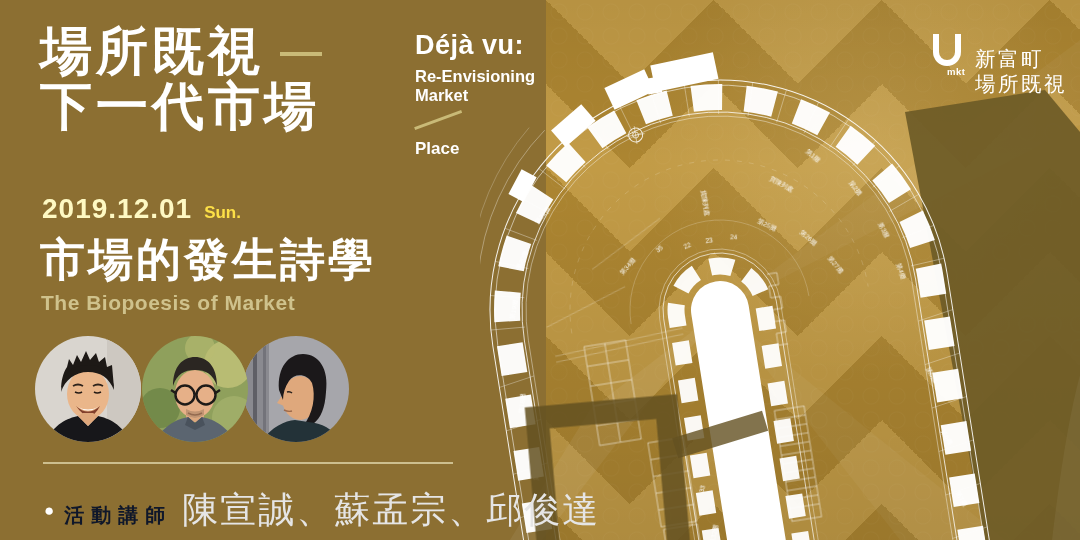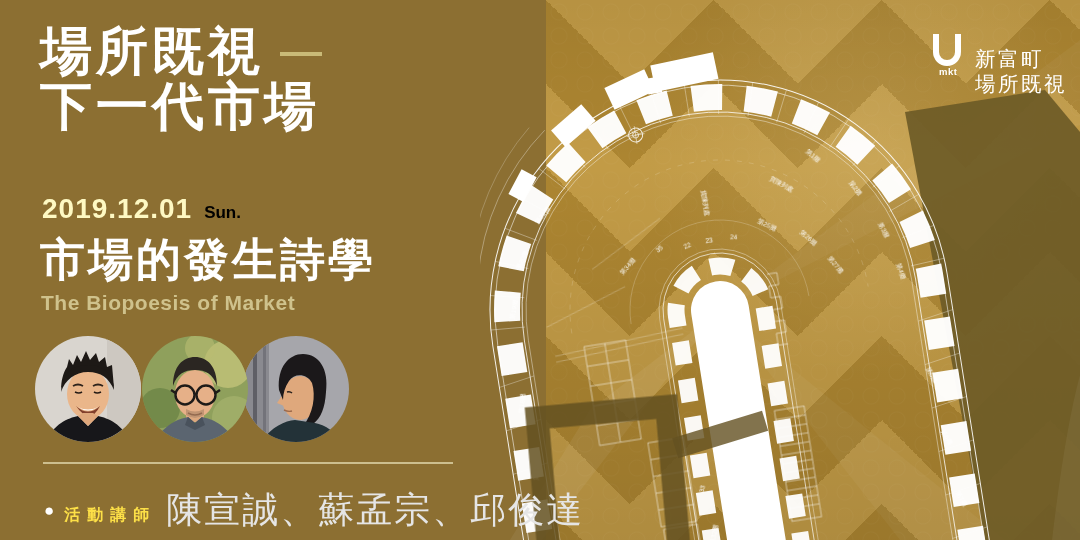--- a/index.html
+++ b/index.html
@@ -31,41 +31,41 @@
   .theme{position:absolute;left:415px;top:30px;color:#fff;}
   .theme .h{font-size:27px;font-weight:bold;letter-spacing:.5px;}
   .theme .s{font-size:16.5px;font-weight:bold;line-height:1.15;margin-top:6px;}
   .theme-slash{width:50px;height:2.5px;background:#c9ba77;transform:rotate(-20deg);
     transform-origin:left bottom;margin:22px 0 10px 0;}
   .theme .p{font-size:17px;font-weight:bold;}
   .logo{position:absolute;left:933px;top:30px;display:flex;color:#fff;}
   .logo-u{position:relative;width:28px;height:36px;margin-top:4px;}
   .logo-u .u{position:absolute;left:0;top:0;width:16px;height:26px;
     border:6px solid #fff;border-top:none;border-radius:0 0 14px 14px;}
-  .logo-u .mkt{position:absolute;left:6px;top:32px;font-size:9.5px;font-weight:bold;letter-spacing:.5px;}
+  .logo-u .mkt{position:absolute;left:14px;top:32px;font-size:9.5px;font-weight:bold;letter-spacing:.5px;}
   .logo-name{margin-left:14px;font-size:20.5px;letter-spacing:2.5px;line-height:1.22;margin-top:16px;}
   .dateline{position:absolute;left:42px;top:193px;display:flex;align-items:baseline;}
   .dateline .d{font-size:28px;font-weight:bold;color:#fef9c3;letter-spacing:1px;}
-  .dateline .w{font-size:17px;font-weight:bold;color:#000000;margin:0 9px 0 12px;}
+  .dateline .w{font-size:17px;font-weight:bold;color:#fde047;margin:0 9px 0 12px;}
   .dateline .t{font-size:28px;font-weight:bold;color:#fff;letter-spacing:.5px;}
   .ev-title{position:absolute;left:40px;top:230px;font-size:45px;font-weight:bold;color:#fff;letter-spacing:3px;text-align:center;}
   .ev-sub{position:absolute;left:41px;top:291px;font-size:21px;font-weight:bold;color:#cfc28c;letter-spacing:.5px;}
   
   .avatars{position:absolute;left:35px;top:336px;display:flex;}
   .avatar{width:106px;height:106px;border-radius:50%;overflow:hidden;position:relative;}
   .avatar svg{display:block}
   .av2{margin-left:1px;z-index:2}
   .av3{margin-left:-5px;z-index:1}
   .av1{z-index:3}
   
   .divider{position:absolute;left:43px;top:462px;width:410px;height:1.5px;background:rgba(216,206,160,.85);}
   .speakers{position:absolute;left:44px;top:486px;display:flex;align-items:center;}
   .speakers .bullet{color:#fff;font-size:17px;line-height:1;}
   .speakers .label{font-family:"Liberation Serif","DejaVu Serif",serif;
-    font-size:16px;color:#fde047;letter-spacing:7px;margin-left:10px;font-weight:bold;margin-top:9px;}
+    font-size:20px;color:#0f172a;letter-spacing:7px;margin-left:10px;font-weight:bold;margin-top:9px;}
   .speakers .names{font-family:Liberation Serif, serif;
     font-size:36px;color:#e5e5e5;letter-spacing:2px;margin-left:10px;}
 </style>
 </head>
 <body>
 
 <div class="canvas">
 
   <div class="pattern"></div>
 
@@ -212,20 +212,29 @@
   <div class="main-title">
     <div class="row">
       <span>場所既視</span>
       <span class="title-dash"></span>
     </div>
     <div class="row">
       <span>下一代市場</span>
     </div>
   </div>
 
+  <div class="theme">
+    <div class="h">Déjà vu:</div>
+    <div class="s">
+      <div>Re-Envisioning</div>
+      <div>Market</div>
+    </div>
+    <div class="theme-slash"></div>
+    <div class="p">Place</div>
+  </div>
 
   <div class="logo">
     <div class="logo-u">
       <div class="u"></div>
       <div class="mkt">mkt</div>
     </div>
     <div class="logo-name">
       <div>新富町</div>
       <div>場所既視</div>
     </div>

